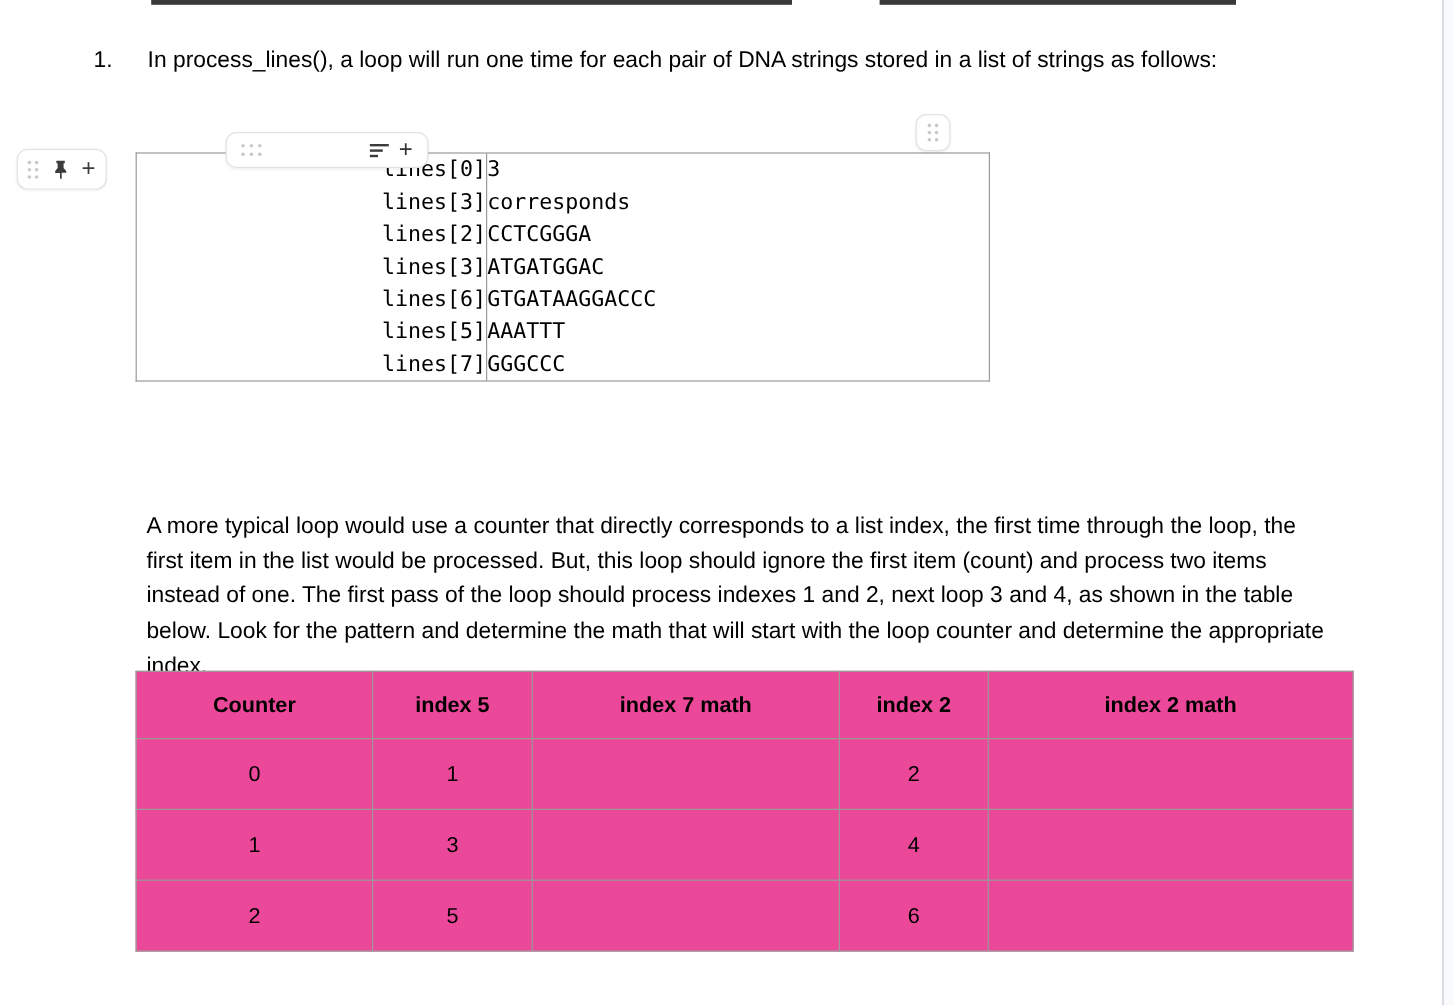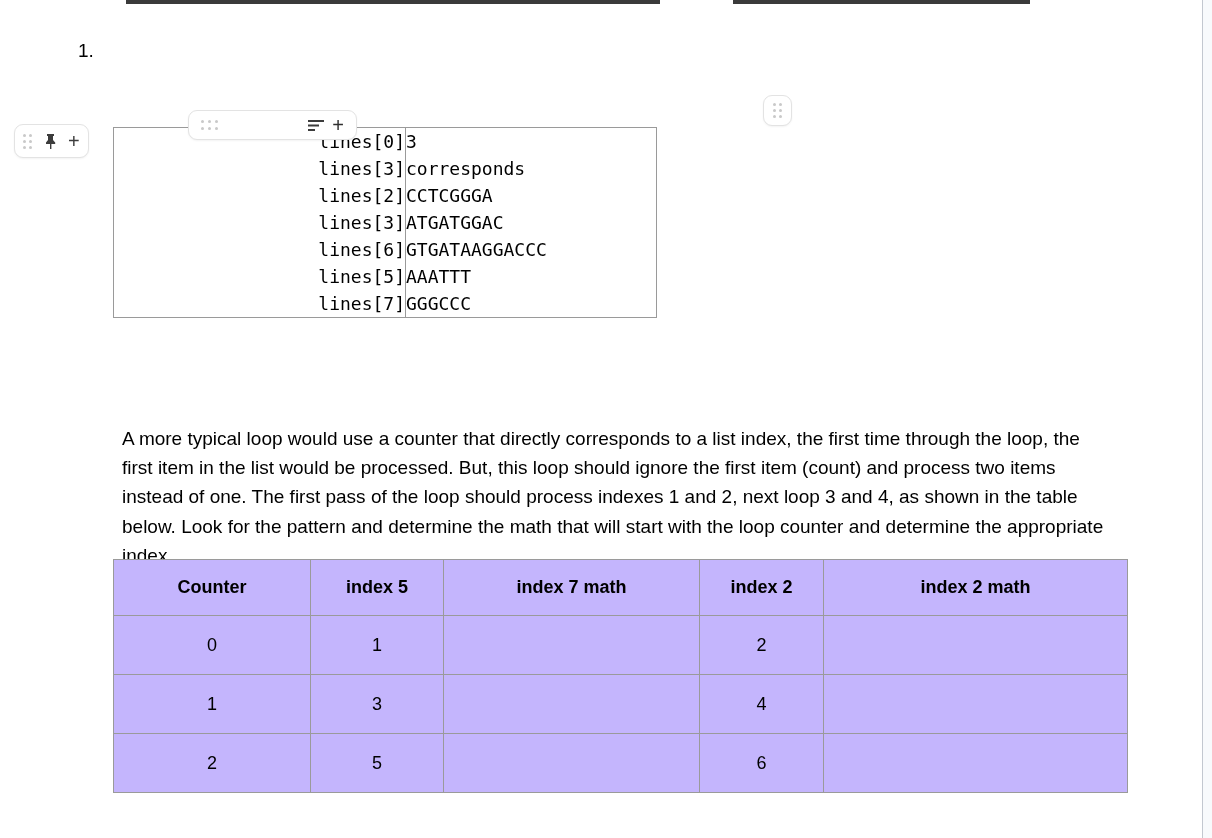--- a/index.html
+++ b/index.html
@@ -71,21 +71,21 @@
   
   #code-table-wrap {
     position: absolute;
     top: 127px;
     left: 113px;
     width: 650px;
   }
   #code-table {
     border: 1px solid #9a9a9a;
     border-collapse: collapse;
-    width: 544px;
+    width: 712px;
     background: #fff;
     box-sizing: border-box;
   }
   #code-table td {
     padding: 0;
     vertical-align: top;
     font-family: "DejaVu Sans Mono", "Liberation Mono", monospace;
     font-size: 18px;
     line-height: 27px;
   }
@@ -187,21 +187,21 @@
   }
 
   
   #index-table {
     position: absolute;
     top: 559px;
     left: 113px;
     width: 1014px;
     border-collapse: collapse;
     table-layout: fixed;
-    background: #c4b5fd;
+    background: #ec4899;
   }
   #index-table th,
   #index-table td {
     border: 1px solid #9a9a9a;
     text-align: center;
     font-size: 18px;
     color: #000;
     padding: 0;
   }
   #index-table th {
@@ -224,20 +224,21 @@
 </head>
 <body>
 
 <div id="top-bar-left" class="top-bar"></div>
 <div id="top-bar-right" class="top-bar"></div>
 
 <div id="page">
 
   <div id="question-block">
     <div class="q-number">1.</div>
+    <div class="q-text">In process_lines(), a loop will run one time for each pair of DNA strings stored in a list of strings as follows:</div>
   </div>
 
   <div id="code-table-wrap">
     <table id="code-table">
       <tbody>
           <tr>
         <td class="code-labels">
           <div class="code-line">lines[0]</div>
           <div class="code-line">lines[3]</div>
           <div class="code-line">lines[2]</div>

